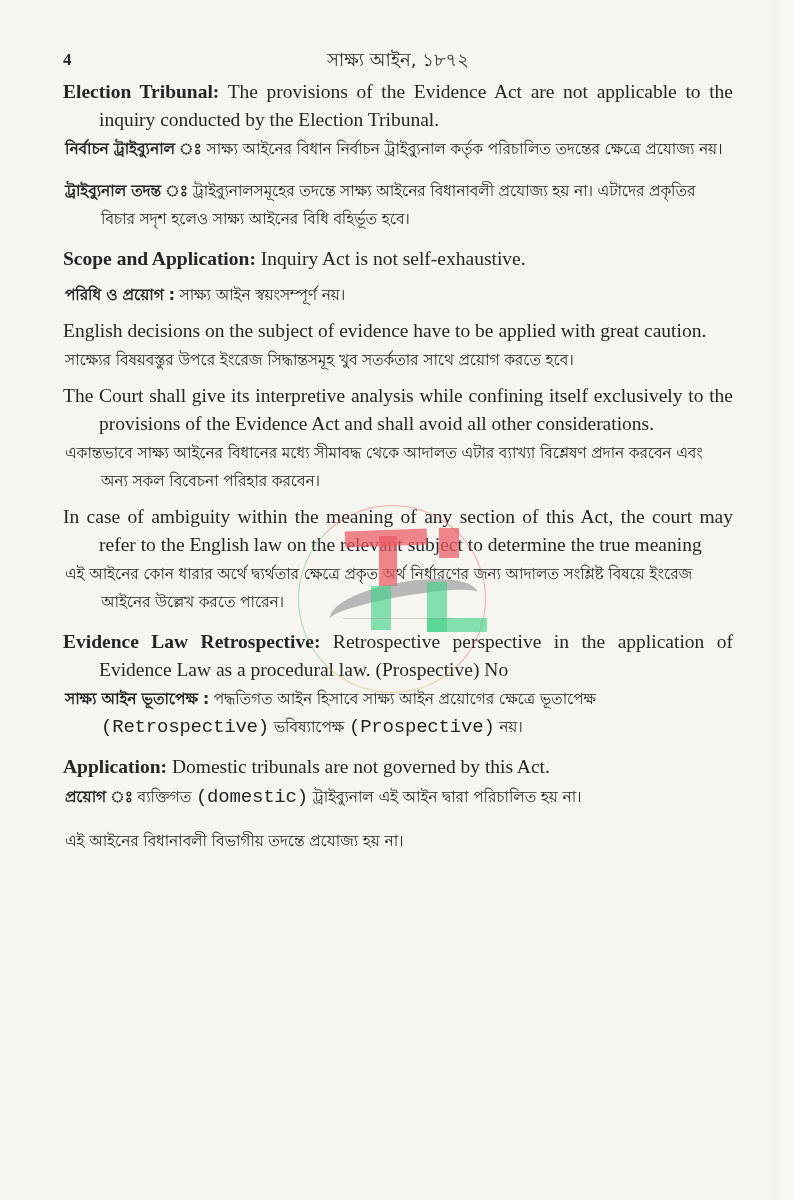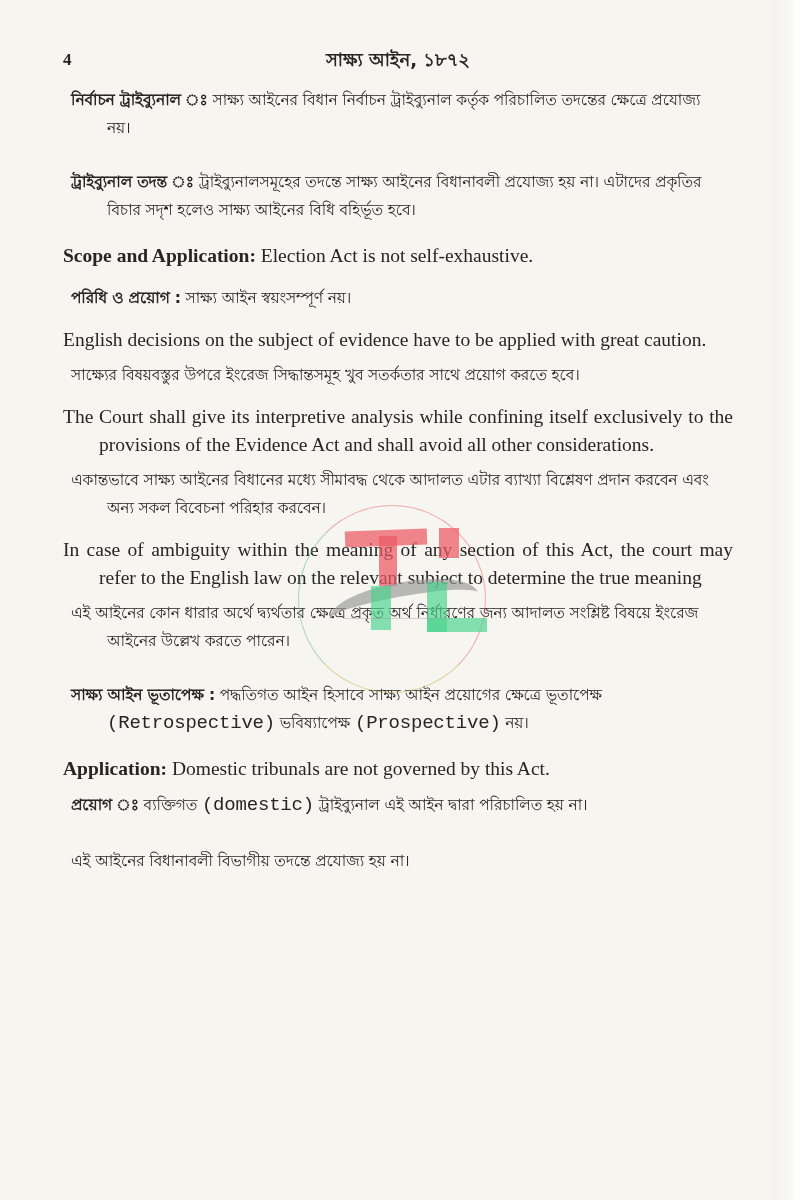--- a/index.html
+++ b/index.html
@@ -17,35 +17,35 @@
   .page {
     position: absolute; left: 63px; top: 44px; width: 670px;
   }
   .header {
     position: relative; height: 34px;
     font-size: 18px; font-weight: bold;
   }
   .page-number { position: absolute; left: 0; top: 6px; font-size: 17px; }
   .running-title {
     position: absolute; left: 0; right: 0; top: 2px; text-align: center;
-    font-family: "DejaVu Sans", sans-serif; font-size: 18px; font-weight: bold;
+    font-family: "DejaVu Sans", sans-serif; font-size: 18px; font-weight: normal;
   }
   .para {
     font-size: 19.5px; line-height: 27.5px;
     text-align: justify;
     padding-left: 36px; text-indent: -36px;
     margin: 0;
   }
   .para.tight { text-align: left; }
   .term { font-weight: bold; }
   .bn {
     font-family: "DejaVu Sans", sans-serif;
     font-size: 15.5px; line-height: 28px;
     padding-left: 36px; text-indent: -36px;
-    margin: 8px;
+    margin: 2px;
     letter-spacing: -0.2px;
   }
   .bn .term { font-weight: bold; }
   .bn .latin { font-family: Liberation Mono, monospace; font-size: 19px; }
   .gap-lg { height: 10px; }
   .gap-sm { height: 6px; }
 
   .watermark {
     position: absolute; left: 298px; top: 505px; width: 186px; height: 186px;
     border-radius: 50%;
@@ -78,43 +78,45 @@
 
 <div class="edge-band"></div>
 
 <div class="page">
 
   <div class="header">
     <span class="page-number">4</span>
     <span class="running-title">সাক্ষ্য আইন, ১৮৭২</span>
   </div>
 
+  <p class="para"><span class="term">Election Tribunal:</span><span> The provisions of the Evidence Act are not applicable to the inquiry conducted by the Election Tribunal.</span></p>
   <p class="bn"><span class="term">নির্বাচন ট্রাইব্যুনাল ঃ</span><span> সাক্ষ্য আইনের বিধান নির্বাচন ট্রাইব্যুনাল কর্তৃক পরিচালিত তদন্তের ক্ষেত্রে প্রযোজ্য নয়।</span></p>
   <div class="gap-lg"></div>
 
   <p class="bn"><span class="term">ট্রাইব্যুনাল তদন্ত ঃ</span><span> ট্রাইব্যুনালসমূহের তদন্তে সাক্ষ্য আইনের বিধানাবলী প্রযোজ্য হয় না। এটাদের প্রকৃতির বিচার সদৃশ হলেও সাক্ষ্য আইনের বিধি বহির্ভূত হবে।</span></p>
   <div class="gap-lg"></div>
 
-  <p class="para"><span class="term">Scope and Application:</span><span> Election Act is not self-exhaustive.</span></p>
+  <p class="para"><span class="term">Scope and Application:</span><span> Inquiry Act is not self-exhaustive.</span></p>
   <div class="gap-sm"></div>
   <p class="bn"><span class="term">পরিধি ও প্রয়োগ :</span><span> সাক্ষ্য আইন স্বয়ংসম্পূর্ণ নয়।</span></p>
   <div class="gap-sm"></div>
 
   <p class="para">English decisions on the subject of evidence have to be applied with great caution.</p>
   <p class="bn">সাক্ষ্যের বিষয়বস্তুর উপরে ইংরেজ সিদ্ধান্তসমূহ খুব সতর্কতার সাথে প্রয়োগ করতে হবে।</p>
   <div class="gap-sm"></div>
 
   <p class="para">The Court shall give its interpretive analysis while confining itself exclusively to the provisions of the Evidence Act and shall avoid all other considerations.</p>
   <p class="bn">একান্তভাবে সাক্ষ্য আইনের বিধানের মধ্যে সীমাবদ্ধ থেকে আদালত এটার ব্যাখ্যা বিশ্লেষণ প্রদান করবেন এবং অন্য সকল বিবেচনা পরিহার করবেন।</p>
   <div class="gap-sm"></div>
 
   <p class="para">In case of ambiguity within the meaning of any section of this Act, the court may refer to the English law on the relevant subject to determine the true meaning</p>
   <p class="bn">এই আইনের কোন ধারার অর্থে দ্ব্যর্থতার ক্ষেত্রে প্রকৃত অর্থ নির্ধারণের জন্য আদালত সংশ্লিষ্ট বিষয়ে ইংরেজ আইনের উল্লেখ করতে পারেন।</p>
   <div class="gap-lg"></div>
 
+  <p class="para"><span class="term">Evidence Law Retrospective:</span><span> Retrospective perspective in the application of Evidence Law as a procedural law. (Prospective) No</span></p>
   <p class="bn"><span class="term">সাক্ষ্য আইন ভূতাপেক্ষ :</span><span> পদ্ধতিগত আইন হিসাবে সাক্ষ্য আইন প্রয়োগের ক্ষেত্রে ভূতাপেক্ষ </span><span class="latin">(Retrospective)</span><span> ভবিষ্যাপেক্ষ </span><span class="latin">(Prospective)</span><span> নয়।</span></p>
   <div class="gap-lg"></div>
 
   <p class="para tight"><span class="term">Application:</span><span> Domestic tribunals are not governed by this Act.</span></p>
   <p class="bn"><span class="term">প্রয়োগ ঃ</span><span> ব্যক্তিগত </span><span class="latin">(domestic)</span><span> ট্রাইব্যুনাল এই আইন দ্বারা পরিচালিত হয় না।</span></p>
   <div class="gap-sm"></div>
 
   <div class="gap-sm"></div>
 
   <p class="bn">এই আইনের বিধানাবলী বিভাগীয় তদন্তে প্রযোজ্য হয় না।</p>

